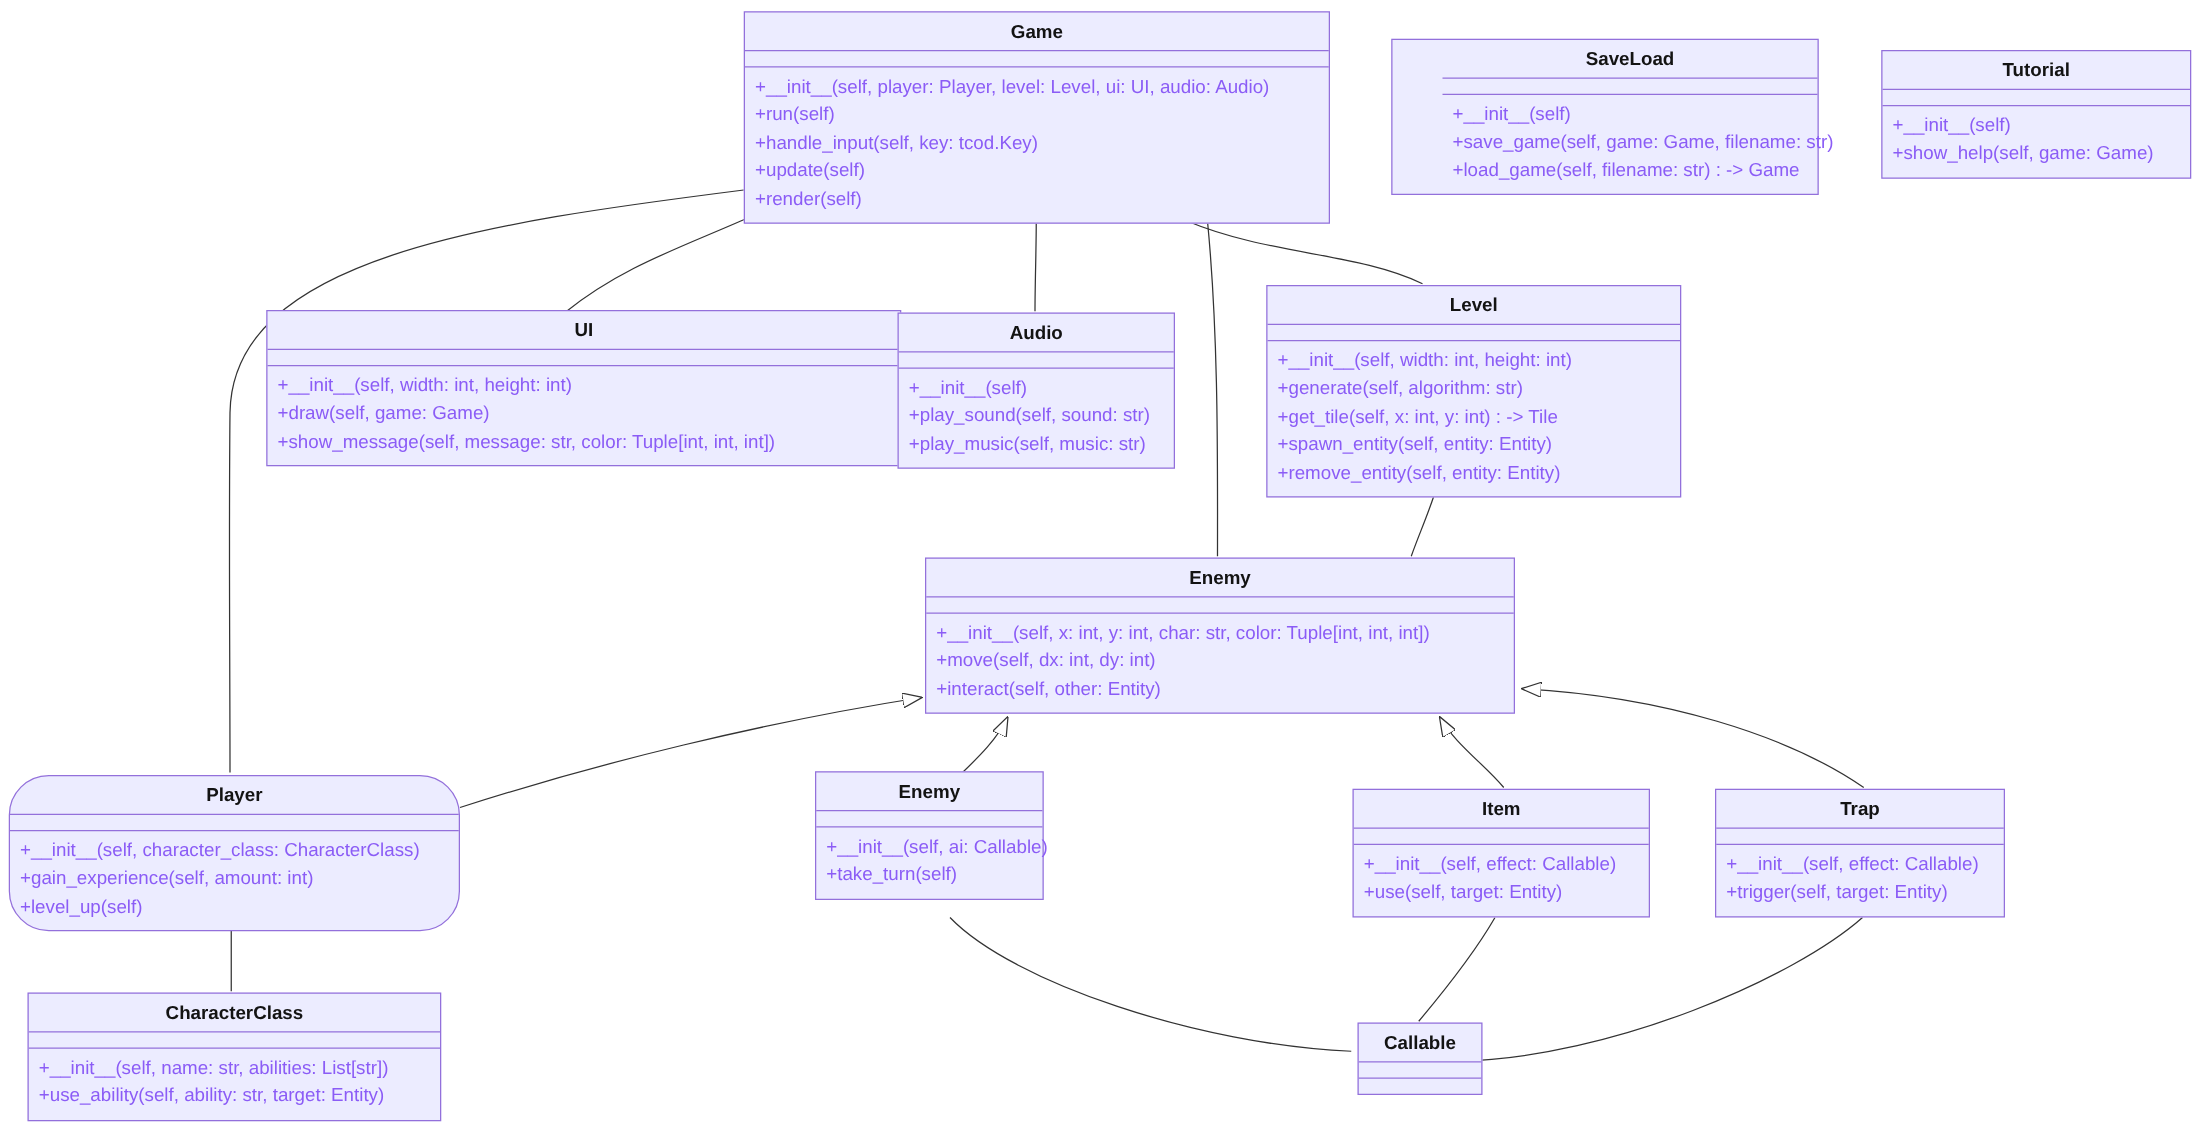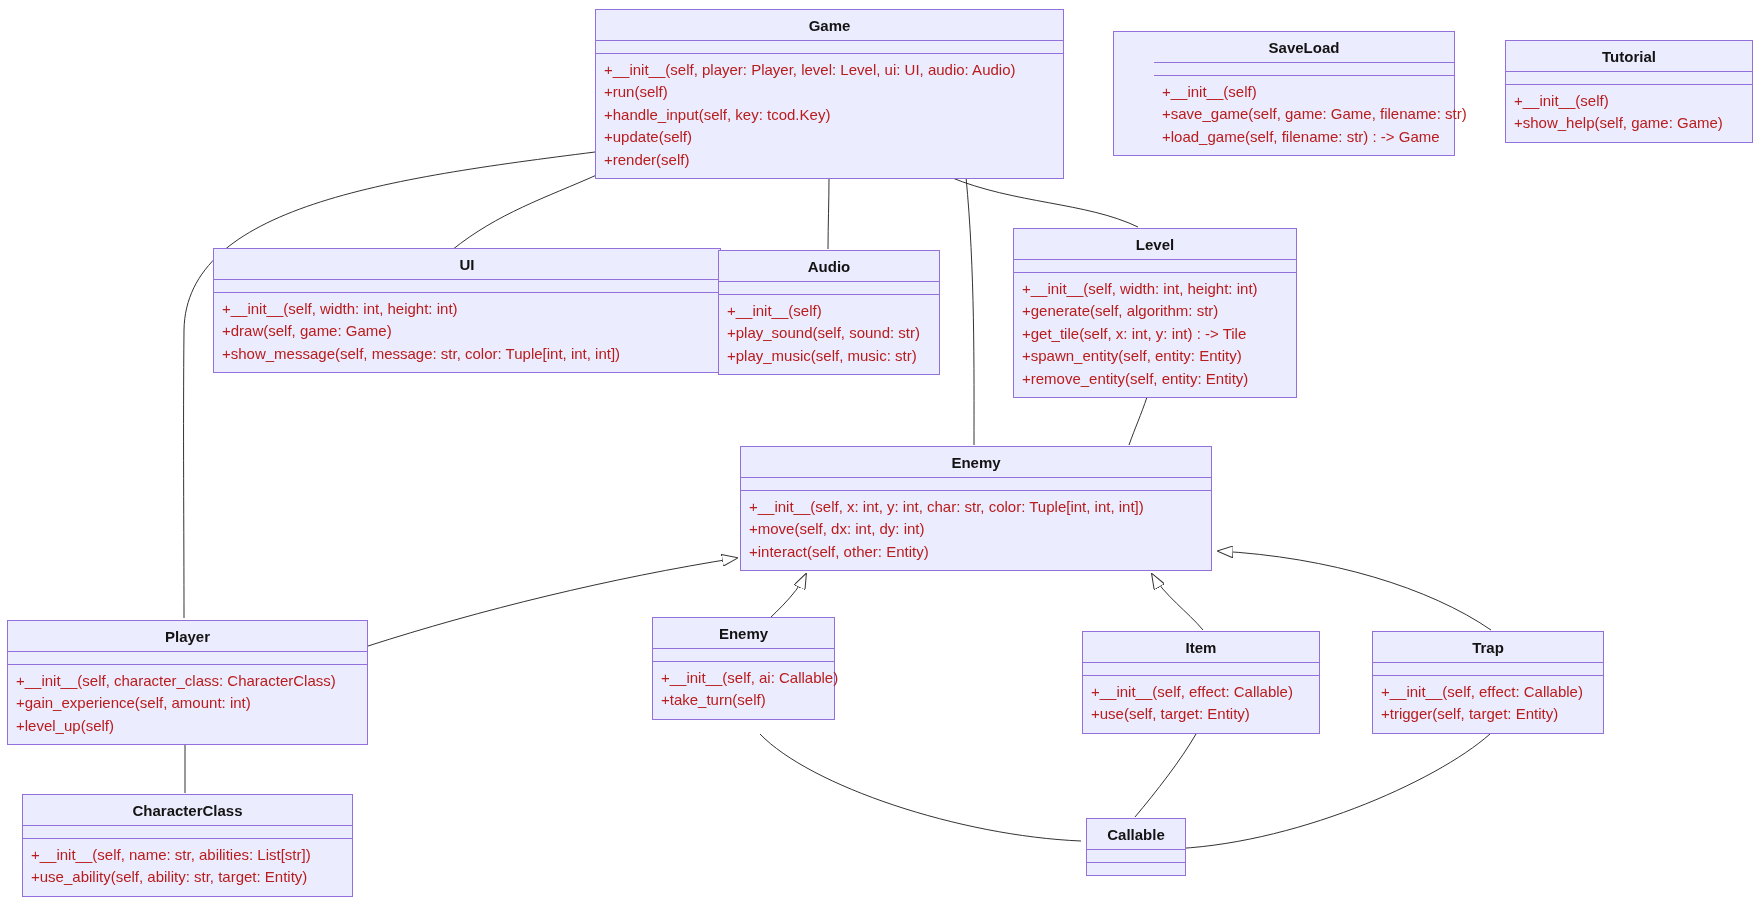--- a/index.html
+++ b/index.html
@@ -12,21 +12,21 @@
     position:absolute;background:#ECECFF;border:1px solid #9370DB;
     color:#131313;box-sizing:border-box;
   }
   .uml-class .title{
     font-weight:bold;text-align:center;font-size:15px;padding:7px 8px 6px;
     white-space:nowrap;
   }
   .uml-class .attrs{border-top:1px solid #9370DB;height:12px;}
   .uml-class .methods{
     border-top:1px solid #9370DB;padding:5px 8px 7px;font-size:15px;
-    line-height:22.4px;white-space:nowrap;color:#b91c1c;
+    line-height:22.4px;white-space:nowrap;color:#8b5cf6;
   }
   .uml-class .methods.empty{height:12px;padding:0;}
   .method-line{white-space:nowrap;}
 </style>
 </head>
 <body>
 
 <div class="canvas">
   <svg id="edge-layer" width="1759" height="909" viewBox="0 0 1759 909" xmlns="http://www.w3.org/2000/svg">
     <defs>
@@ -89,41 +89,41 @@
       </div>
       <div class="uml-class" style="left: 718px; top: 250px; width: 222px;">
         <div class="title">Audio</div>
         <div class="attrs"></div>
         <div class="methods">
           <div class="method-line">+__init__(self)</div>
           <div class="method-line">+play_sound(self, sound: str)</div>
           <div class="method-line">+play_music(self, music: str)</div>
         </div>
       </div>
-      <div class="uml-class" style="left: 1013px; top: 228px; width: 284px;">
+      <div class="uml-class" style="left: 1013px; top: 228px; width: 332px;">
         <div class="title">Level</div>
         <div class="attrs"></div>
         <div class="methods">
           <div class="method-line">+__init__(self, width: int, height: int)</div>
           <div class="method-line">+generate(self, algorithm: str)</div>
           <div class="method-line">+get_tile(self, x: int, y: int) : -&gt; Tile</div>
           <div class="method-line">+spawn_entity(self, entity: Entity)</div>
           <div class="method-line">+remove_entity(self, entity: Entity)</div>
         </div>
       </div>
       <div class="uml-class" style="left: 740px; top: 446px; width: 472px;">
         <div class="title">Enemy</div>
         <div class="attrs"></div>
         <div class="methods">
           <div class="method-line">+__init__(self, x: int, y: int, char: str, color: Tuple[int, int, int])</div>
           <div class="method-line">+move(self, dx: int, dy: int)</div>
           <div class="method-line">+interact(self, other: Entity)</div>
         </div>
       </div>
-      <div class="uml-class" style="left: 7px; top: 620px; width: 361px;">
+      <div class="uml-class" style="left: 7px; top: 620px; width: 361px; border-radius: 32px;">
         <div class="title">Player</div>
         <div class="attrs"></div>
         <div class="methods">
           <div class="method-line">+__init__(self, character_class: CharacterClass)</div>
           <div class="method-line">+gain_experience(self, amount: int)</div>
           <div class="method-line">+level_up(self)</div>
         </div>
       </div>
       <div class="uml-class" style="left: 22px; top: 794px; width: 331px;">
         <div class="title">CharacterClass</div>

